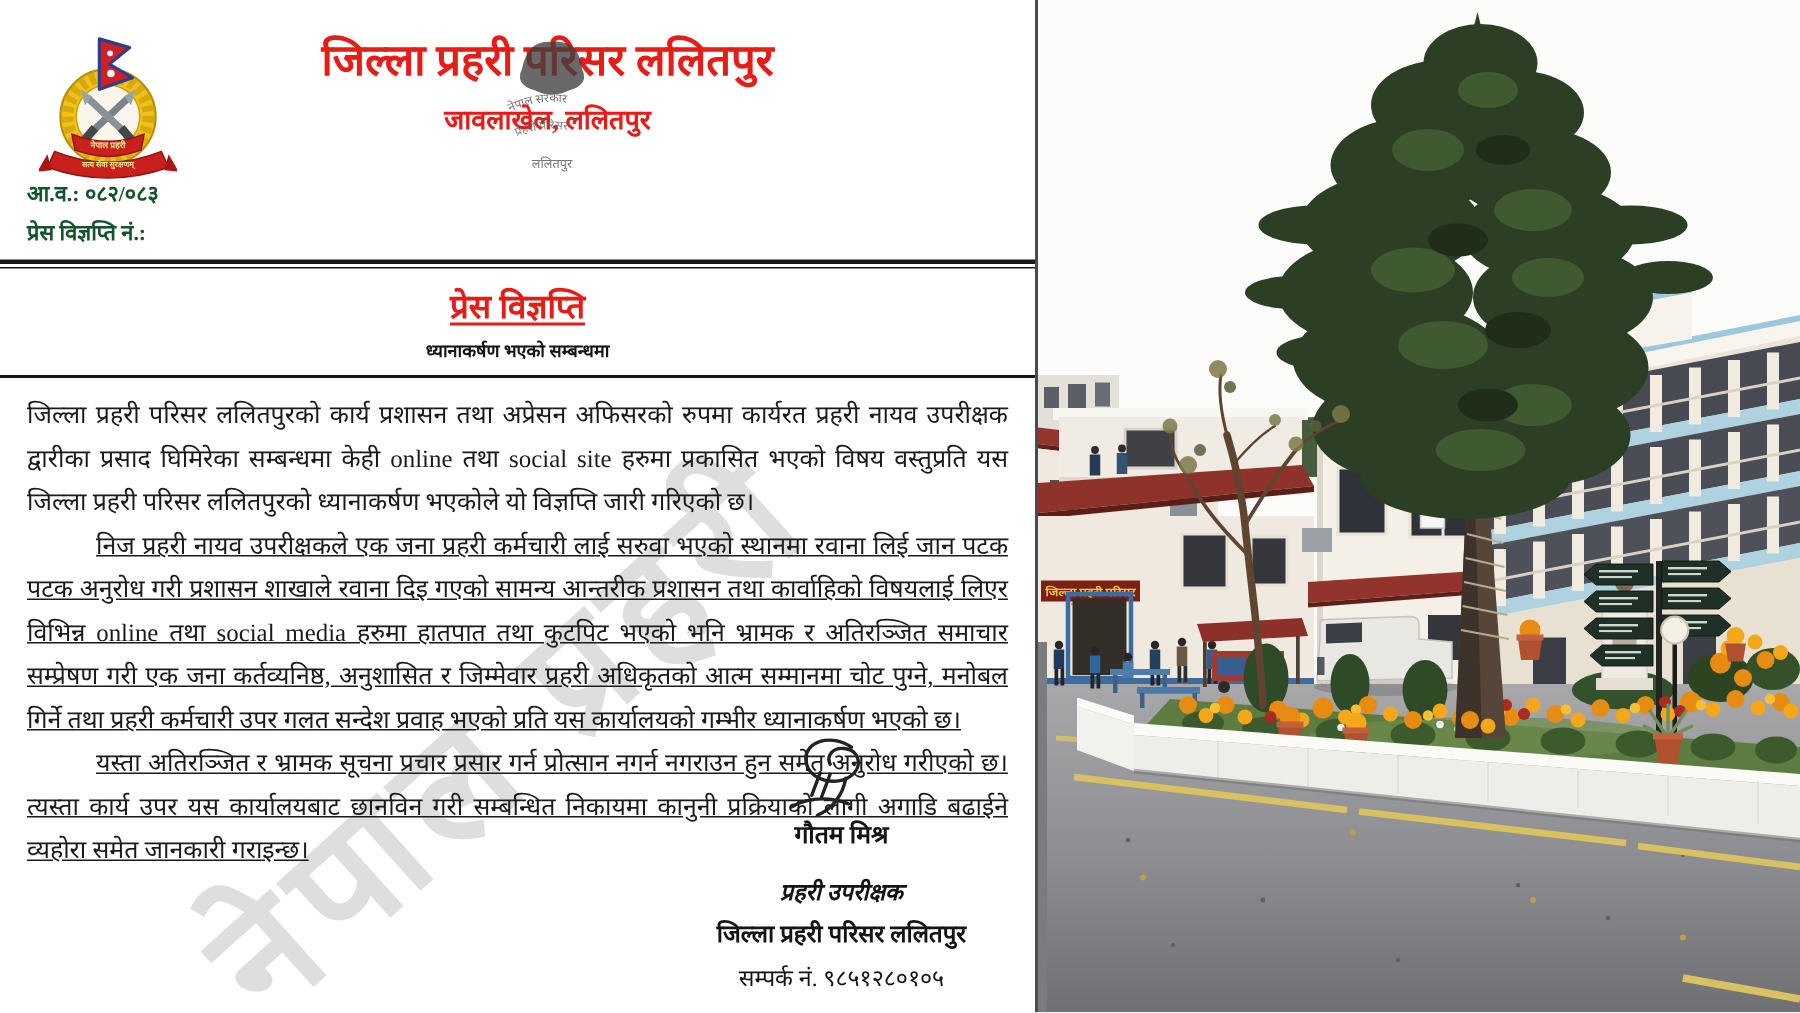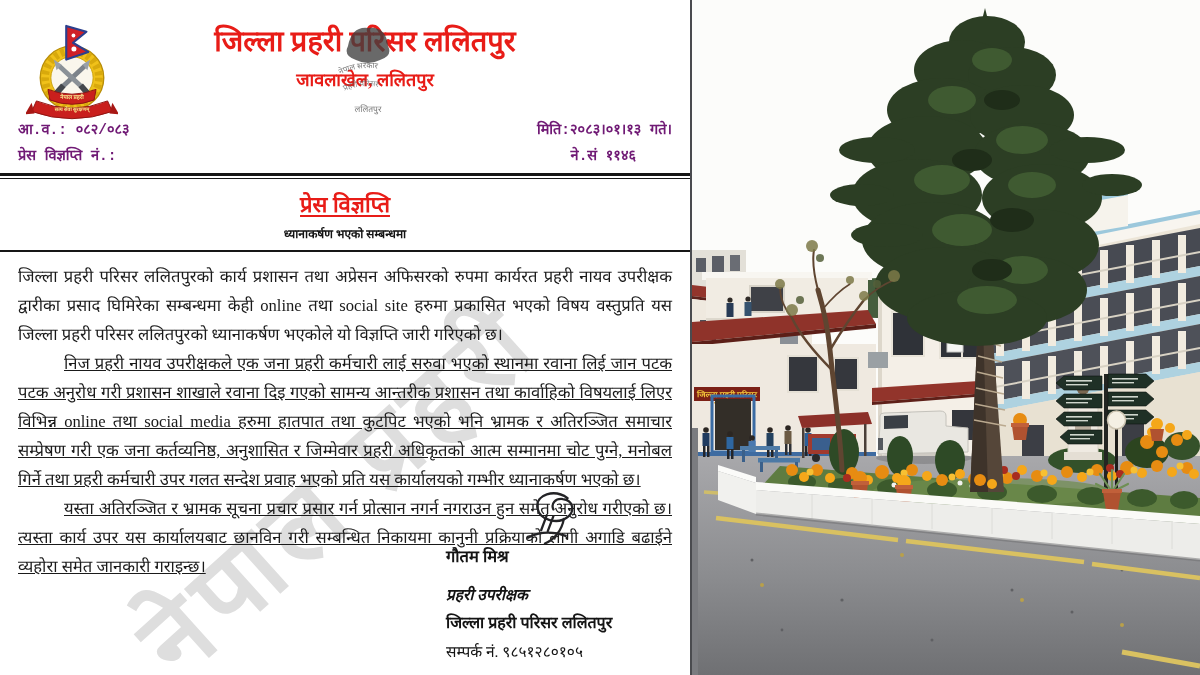--- a/index.html
+++ b/index.html
@@ -8,33 +8,33 @@
   
   .doc{position:absolute;left:0;top:0;width:690px;height:675px;background:#fff;overflow:hidden;}
   .watermark{position:absolute;left:105px;top:600px;transform:rotate(-42deg);transform-origin:0 0;
              font-size:104px;font-weight:bold;color:#dedede;letter-spacing:10px;white-space:nowrap;z-index:0;}
   .doc-inner{position:relative;z-index:1;}
   .logo{position:absolute;left:26px;top:24px;width:92px;height:100px;}
   .stamp{position:absolute;left:316px;top:24px;width:104px;height:96px;opacity:.85;}
   .head-block{padding-top:24px;text-align:center;margin-left:40px;}
   .org-name{color:#e81c17;font-size:29px;font-weight:bold;line-height:34px;}
   .org-address{color:#e81c17;font-size:18px;font-weight:bold;margin-top:9px;text-align:center;}
-  .meta{display:flex;justify-content:space-between;padding:0 18px;margin-top:26px;color:#701a75;
-        font-size:14.5px;font-weight:bold;line-height:26px;font-family:Liberation Mono, monospace;}
+  .meta{display:flex;justify-content:space-between;padding:0 18px;margin-top:26px;color:#14532d;
+        font-size:14.5px;font-weight:bold;line-height:26px;}
   .meta-right{text-align:right;}
   .meta-right .ns{margin-right:36px;}
   .rule-double{margin:4px 0 0 0;border-top:3px solid #161616;border-bottom:1px solid #161616;height:2px;}
   .press-head{text-align:center;color:#e81c17;font-size:22px;font-weight:bold;margin-top:9px;
               text-decoration:underline;text-underline-offset:3px;}
   .subject-head{text-align:center;color:#141414;font-size:12px;font-weight:bold;margin-top:7px;margin-bottom:8px;}
   .rule-single{border-top:2.5px solid #161616;}
   .body-text{padding:10px 18px 0 18px;color:#1a1a1a;font-size:16.6px;line-height:29px;text-align:justify;}
   .body-text p{margin:0;}
   .body-text p.indent{text-indent:46px;text-decoration:underline;}
-  .sig-block{position:absolute;right:14px;top:488px;width:230px;color:#141414;z-index:2;}
+  .sig-block{position:absolute;right:14px;top:488px;width:230px;text-align:center;color:#141414;z-index:2;}
   .sig-svg{display:block;margin:0 auto;width:104px;height:58px;}
   .sig-name{font-size:16.5px;font-weight:bold;margin-top:-2px;}
   .sig-rank{font-size:15.5px;font-weight:bold;margin-top:16px;font-style:italic;}
   .sig-office{font-size:16px;font-weight:bold;margin-top:6px;}
   .sig-contact{font-size:15.5px;margin-top:7px;}
   
   .photo{position:absolute;left:690px;top:0;width:510px;height:675px;border-left:2px solid #4a4b4f;box-sizing:border-box;}
   .photo svg{display:block;}
 </style>
 </head>
@@ -82,24 +82,20 @@
 
       <div class="head-block">
         <div class="org-name">जिल्ला प्रहरी परिसर ललितपुर</div>
         <div class="org-address">जावलाखेल, ललितपुर</div>
       </div>
 
       <div class="meta">
         <div class="meta-left">
           <div>आ.व.: ०८२/०८३</div>
           <div>प्रेस विज्ञप्ति नं.:</div>
-        </div>
-        <div class="meta-right">
-          <div>मिति:२०८३।०१।१३ गते।</div>
-          <div class="ns">ने.सं ११४६</div>
         </div>
       </div>
 
       <div class="rule-double"></div>
 
       <div class="press-head">प्रेस विज्ञप्ति</div>
       <div class="subject-head">ध्यानाकर्षण भएको सम्बन्धमा</div>
 
       <div class="rule-single"></div>
 

